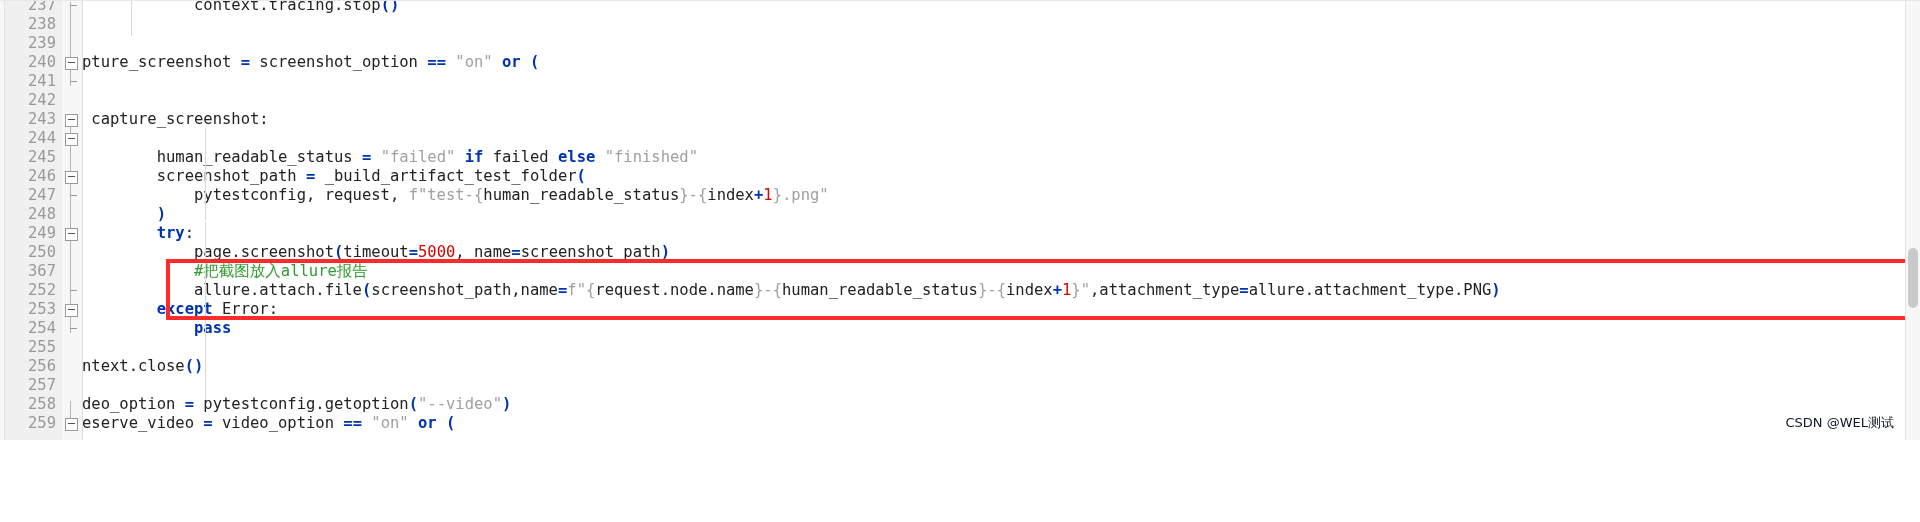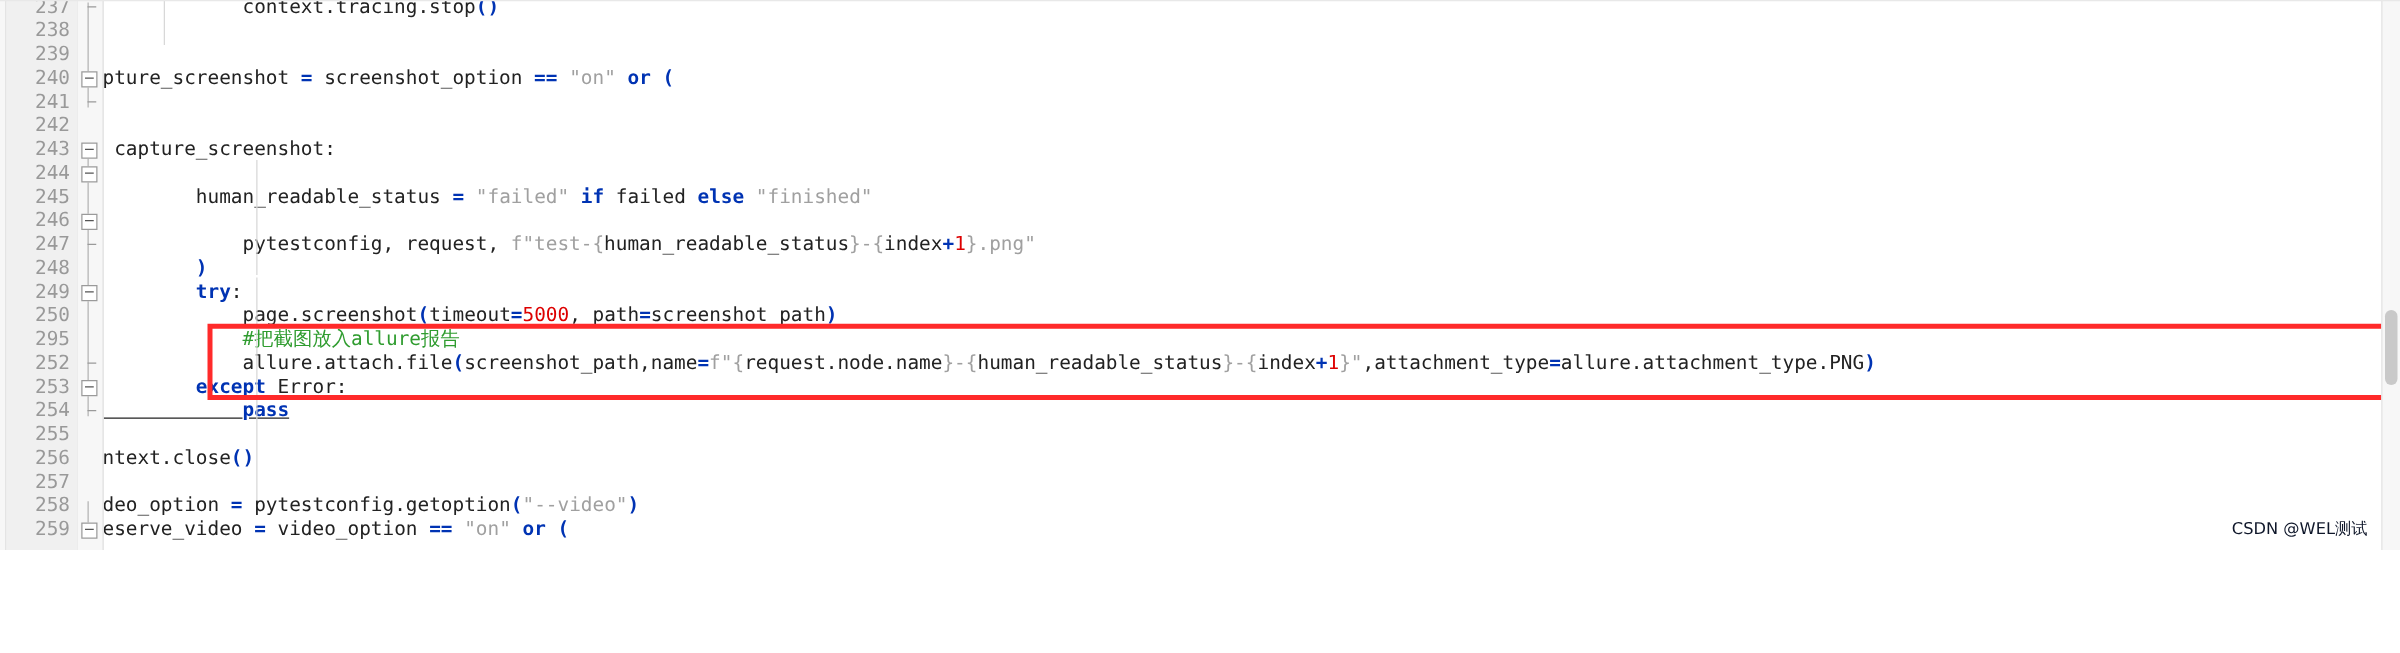--- a/index.html
+++ b/index.html
@@ -188,21 +188,21 @@
         <div class="lnum" style="top: 72px;">241</div>
         <div class="lnum" style="top: 91px;">242</div>
         <div class="lnum" style="top: 110px;">243</div>
         <div class="lnum" style="top: 129px;">244</div>
         <div class="lnum" style="top: 148px;">245</div>
         <div class="lnum" style="top: 167px; padding-left: 16px;">246</div>
         <div class="lnum" style="top: 186px;">247</div>
         <div class="lnum" style="top: 205px;">248</div>
         <div class="lnum" style="top: 224px;">249</div>
         <div class="lnum" style="top: 243px;">250</div>
-        <div class="lnum" style="top: 262px;">295</div>
+        <div class="lnum" style="top: 262px;">367</div>
         <div class="lnum" style="top: 281px;">252</div>
         <div class="lnum" style="top: 300px;">253</div>
         <div class="lnum" style="top: 319px;">254</div>
         <div class="lnum" style="top: 338px;">255</div>
         <div class="lnum" style="top: 357px;">256</div>
         <div class="lnum" style="top: 376px;">257</div>
         <div class="lnum" style="top: 395px;">258</div>
         <div class="lnum" style="top: 414px;">259</div>
       </div>
   </div>
@@ -226,28 +226,29 @@
       <div class="fold-marker" style="left: 65px; top: 418px;"></div>
     </div>
 
   <div class="code-layer" id="code-layer">
       <div class="cline" style="top: -4px;"><span class="pl">            context.tracing.stop</span><span class="par">()</span></div>
       <div class="cline" style="top: 15px;"></div>
       <div class="cline" style="top: 53px;"><span class="pl">pture_screenshot </span><span class="op">=</span><span class="pl"> screenshot_option </span><span class="op">==</span><span class="pl"> </span><span class="str">"on"</span><span class="pl"> </span><span class="kw">or</span><span class="pl"> </span><span class="par">(</span></div>
       <div class="cline" style="top: 91px;"></div>
       <div class="cline" style="top: 110px;"><span class="pl"> capture_screenshot:</span></div>
       <div class="cline" style="top: 148px;"><span class="pl">        human_readable_status </span><span class="op">=</span><span class="pl"> </span><span class="str">"failed"</span><span class="pl"> </span><span class="kw">if</span><span class="pl"> failed </span><span class="kw">else</span><span class="pl"> </span><span class="str">"finished"</span></div>
+      <div class="cline" style="top: 167px;"><span class="pl">        screenshot_path </span><span class="op">=</span><span class="pl"> _build_artifact_test_folder</span><span class="par">(</span></div>
       <div class="cline" style="top: 186px;"><span class="pl">            pytestconfig, request, </span><span class="str">f"test-</span><span class="str">{</span><span class="pl">human_readable_status</span><span class="str">}</span><span class="str">-</span><span class="str">{</span><span class="pl">index</span><span class="op">+</span><span class="num">1</span><span class="str">}</span><span class="str">.png"</span></div>
       <div class="cline" style="top: 205px;"><span class="pl">        </span><span class="par">)</span></div>
       <div class="cline" style="top: 224px;"><span class="pl">        </span><span class="kw">try</span><span class="pl">:</span></div>
-      <div class="cline" style="top: 243px;"><span class="pl">            page.screenshot</span><span class="par">(</span><span class="pl">timeout</span><span class="op">=</span><span class="num">5000</span><span class="pl">, path</span><span class="op">=</span><span class="pl">screenshot_path</span><span class="par">)</span></div>
+      <div class="cline" style="top: 243px;"><span class="pl">            page.screenshot</span><span class="par">(</span><span class="pl">timeout</span><span class="op">=</span><span class="num">5000</span><span class="pl">, name</span><span class="op">=</span><span class="pl">screenshot_path</span><span class="par">)</span></div>
       <div class="cline" style="top: 262px;"><span class="cmt">            #把截图放入allure报告</span></div>
       <div class="cline" style="top: 281px;"><span class="pl">            allure.attach.file</span><span class="par">(</span><span class="pl">screenshot_path,name</span><span class="op">=</span><span class="str">f"</span><span class="str">{</span><span class="pl">request.node.name</span><span class="str">}</span><span class="str">-</span><span class="str">{</span><span class="pl">human_readable_status</span><span class="str">}</span><span class="str">-</span><span class="str">{</span><span class="pl">index</span><span class="op">+</span><span class="num">1</span><span class="str">}</span><span class="str">"</span><span class="pl">,attachment_type</span><span class="op">=</span><span class="pl">allure.attachment_type.PNG</span><span class="par">)</span></div>
       <div class="cline" style="top: 300px;"><span class="pl">        </span><span class="kw">except</span><span class="pl"> Error:</span></div>
-      <div class="cline" style="top: 319px; text-decoration: underline;"><span class="pl">            </span><span class="kw">pass</span></div>
+      <div class="cline" style="top: 319px;"><span class="pl">            </span><span class="kw">pass</span></div>
       <div class="cline" style="top: 338px;"></div>
       <div class="cline" style="top: 357px;"><span class="pl">ntext.close</span><span class="par">()</span></div>
       <div class="cline" style="top: 376px;"></div>
       <div class="cline" style="top: 395px;"><span class="pl">deo_option </span><span class="op">=</span><span class="pl"> pytestconfig.getoption</span><span class="par">(</span><span class="str">"--video"</span><span class="par">)</span></div>
       <div class="cline" style="top: 414px;"><span class="pl">eserve_video </span><span class="op">=</span><span class="pl"> video_option </span><span class="op">==</span><span class="pl"> </span><span class="str">"on"</span><span class="pl"> </span><span class="kw">or</span><span class="pl"> </span><span class="par">(</span></div>
     </div>
 
   <div class="indent-guide" style="left:205px; top:128px; height:92px;"></div>
   <div class="indent-guide" style="left:205px; top:222px; height:178px;"></div>
   <div class="indent-guide" style="left:131px; top:0px; height:36px;"></div>

